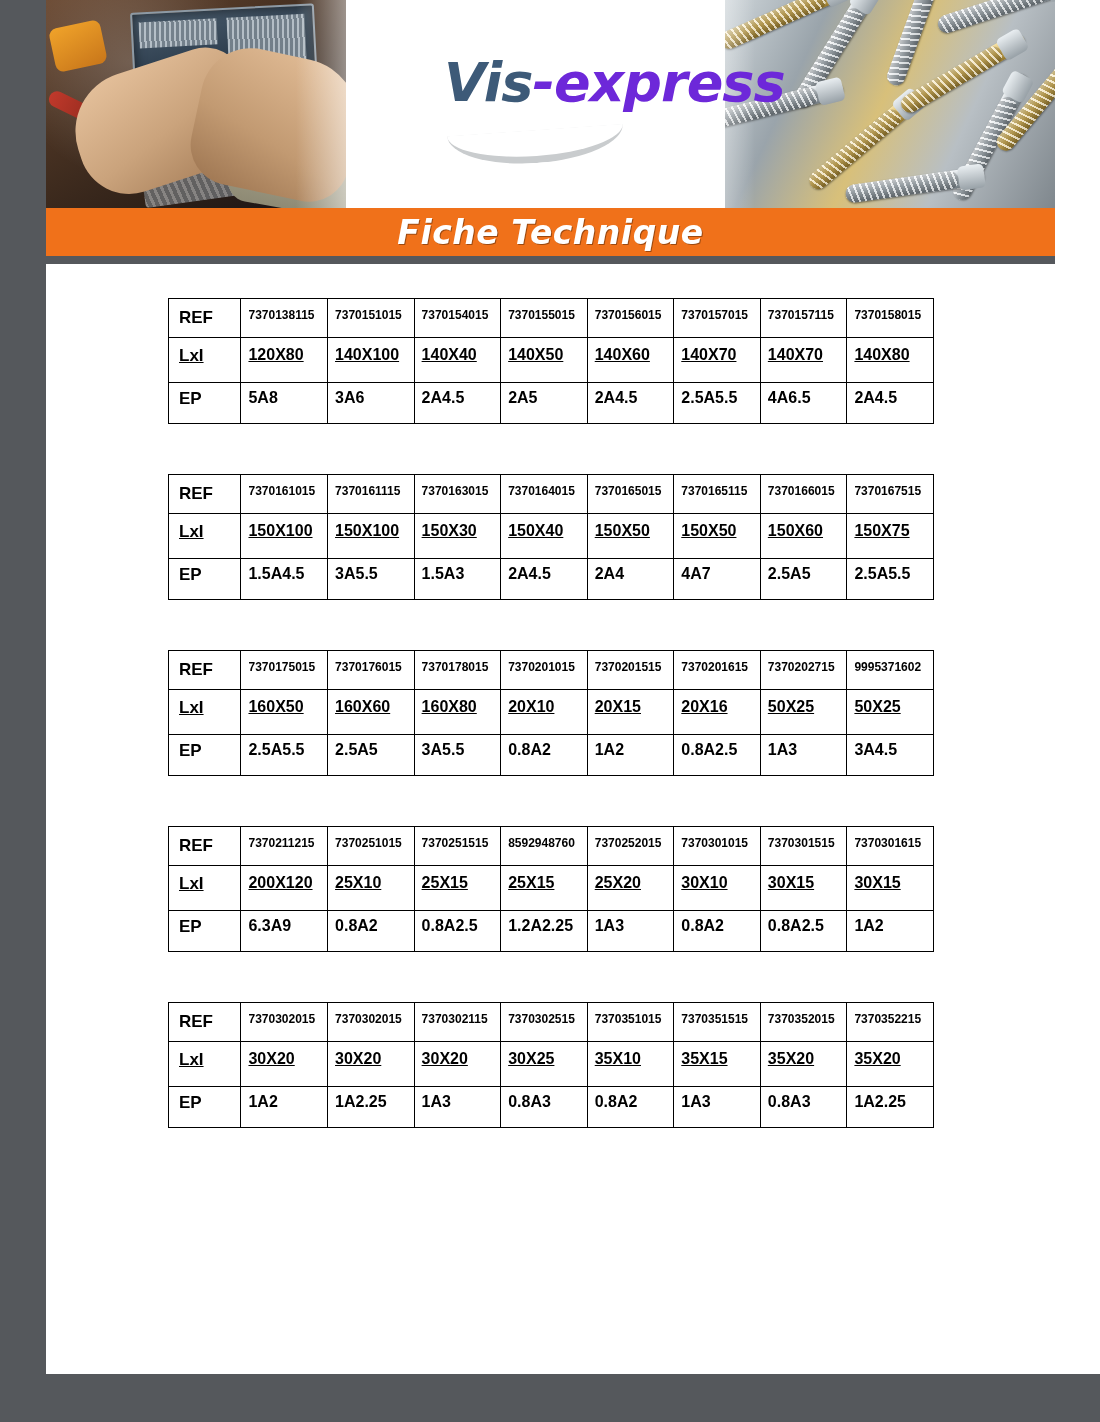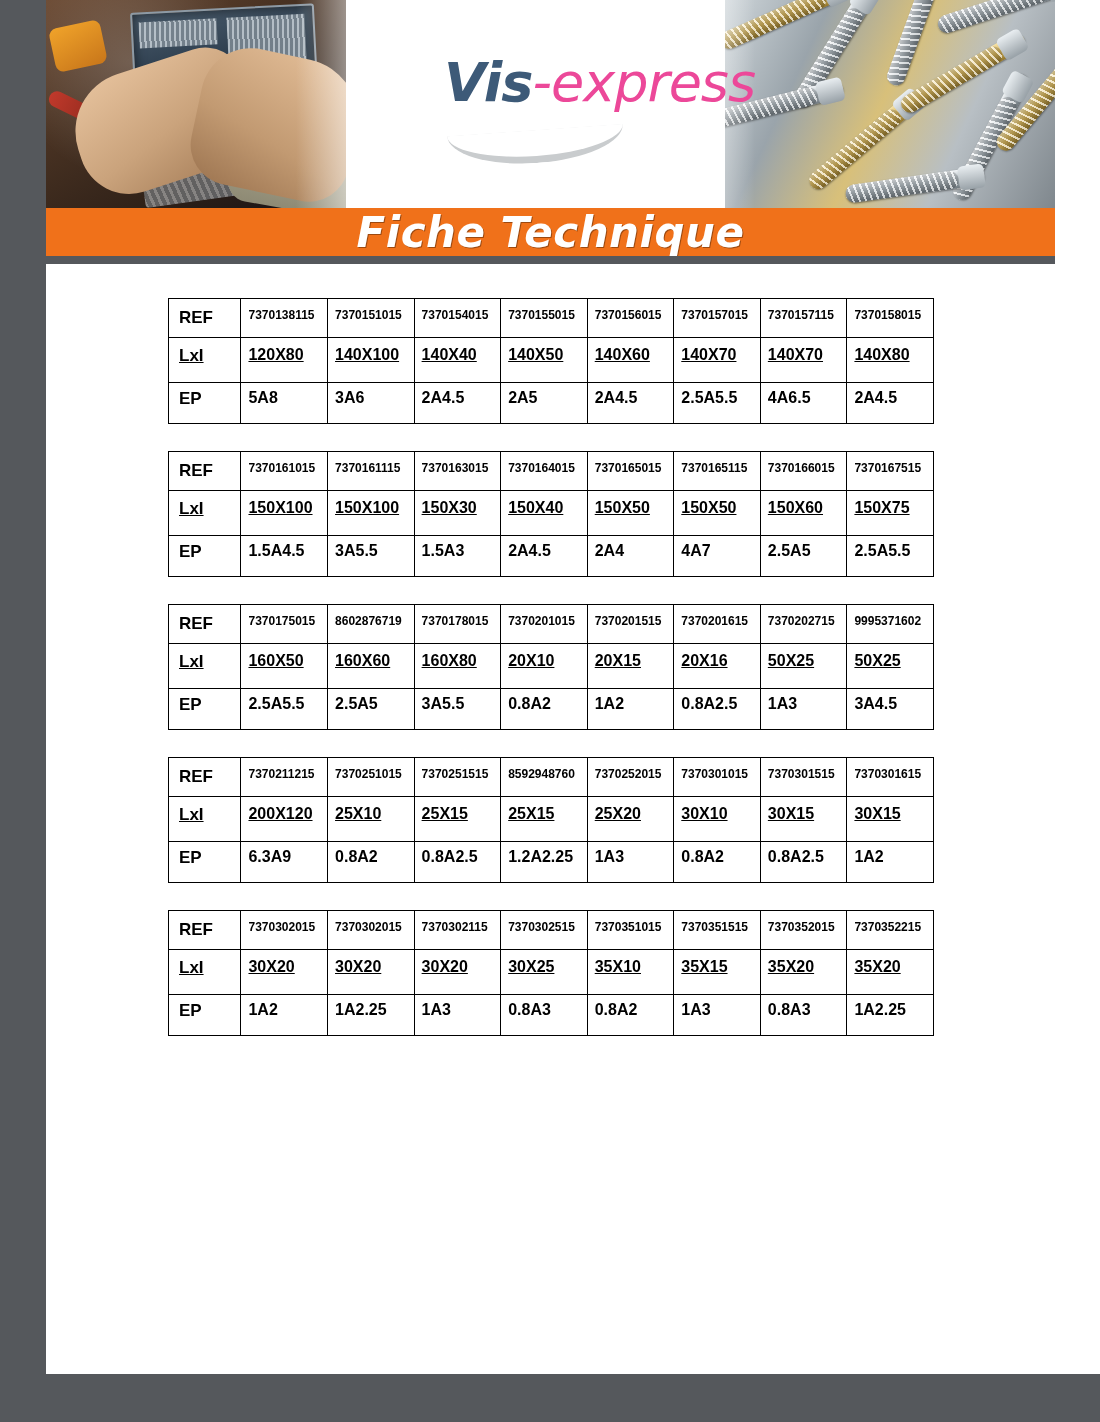--- a/index.html
+++ b/index.html
@@ -188,22 +188,22 @@
     line-height: 1;
     white-space: nowrap;
   }
   .logo-vis {
     color: #3d5a78;
     font-weight: 700;
     font-style: italic;
     letter-spacing: -1px;
   }
   .logo-express {
-    color: #ec4899;
-    font-weight: 400;
+    color: #6d28d9;
+    font-weight: 700;
     font-style: italic;
     letter-spacing: -1px;
   }
   .logo-swoosh {
     position: absolute;
     left: 4px;
     top: 74px;
     width: 176px;
     height: 26px;
     border-bottom: 7px solid #c9ccce;
@@ -218,21 +218,21 @@
     width: 1009px;
     height: 48px;
     background: #f0711a;
     display: flex;
     align-items: center;
     justify-content: center;
   }
   .title-band h1 {
     margin: 0;
     font-family: "DejaVu Sans", sans-serif;
-    font-size: 42px;
+    font-size: 33px;
     font-weight: 700;
     font-style: italic;
     color: #ffffff;
     letter-spacing: 0.5px;
     text-shadow: 1px 1px 0 rgba(0,0,0,.35);
   }
   .title-underline {
     position: absolute;
     left: 46px;
     top: 256px;
@@ -245,21 +245,21 @@
   .tables {
     position: absolute;
     left: 168px;
     top: 298px;
     width: 766px;
   }
   table.spec {
     border-collapse: collapse;
     table-layout: fixed;
     width: 766px;
-    margin-bottom: 27px;
+    margin-bottom: 50px;
     background: #fff;
   }
   table.spec td {
     border: 1px solid #000;
     padding: 6px 7px;
     vertical-align: top;
     font-family: "Liberation Sans", sans-serif;
     font-weight: 700;
     font-size: 16px;
     color: #000;
@@ -425,21 +425,21 @@
 
     <table class="spec">
       <colgroup>
           <col style="width:72px">
           <col span="8" style="width:86px">
         </colgroup>
       <tbody>
         <tr class="ref">
           <td class="rowhead">REF</td>
           <td>7370175015</td>
-          <td>8602876719</td>
+          <td>7370176015</td>
           <td>7370178015</td>
           <td>7370201015</td>
           <td>7370201515</td>
           <td>7370201615</td>
           <td>7370202715</td>
           <td>9995371602</td>
         </tr>
         <tr class="lxl">
           <td class="rowhead">LxI</td>
           <td>160X50</td>

